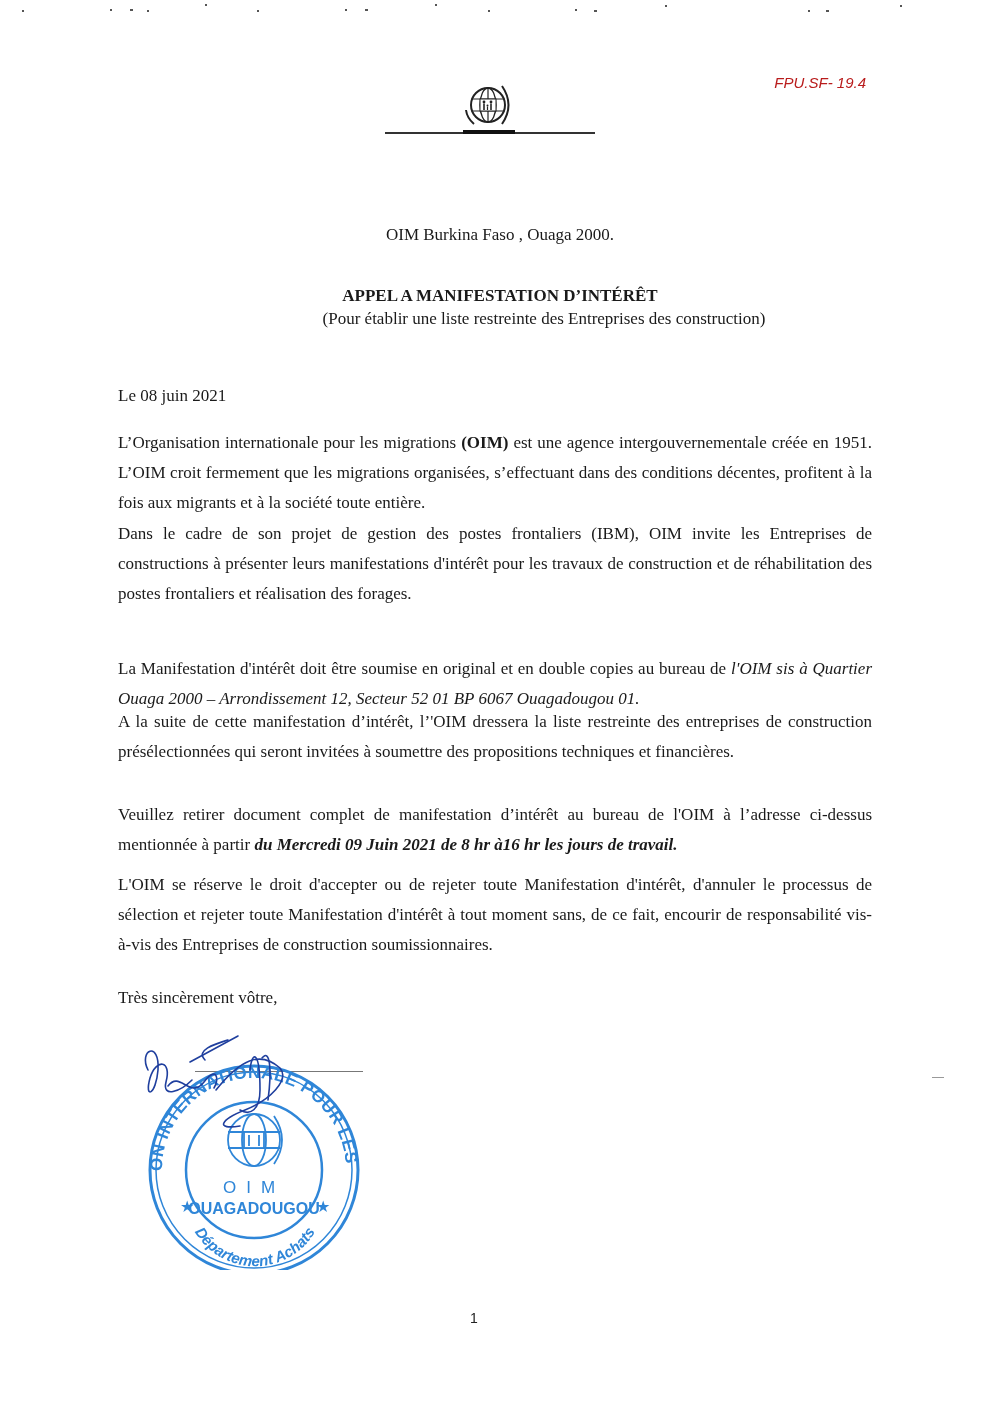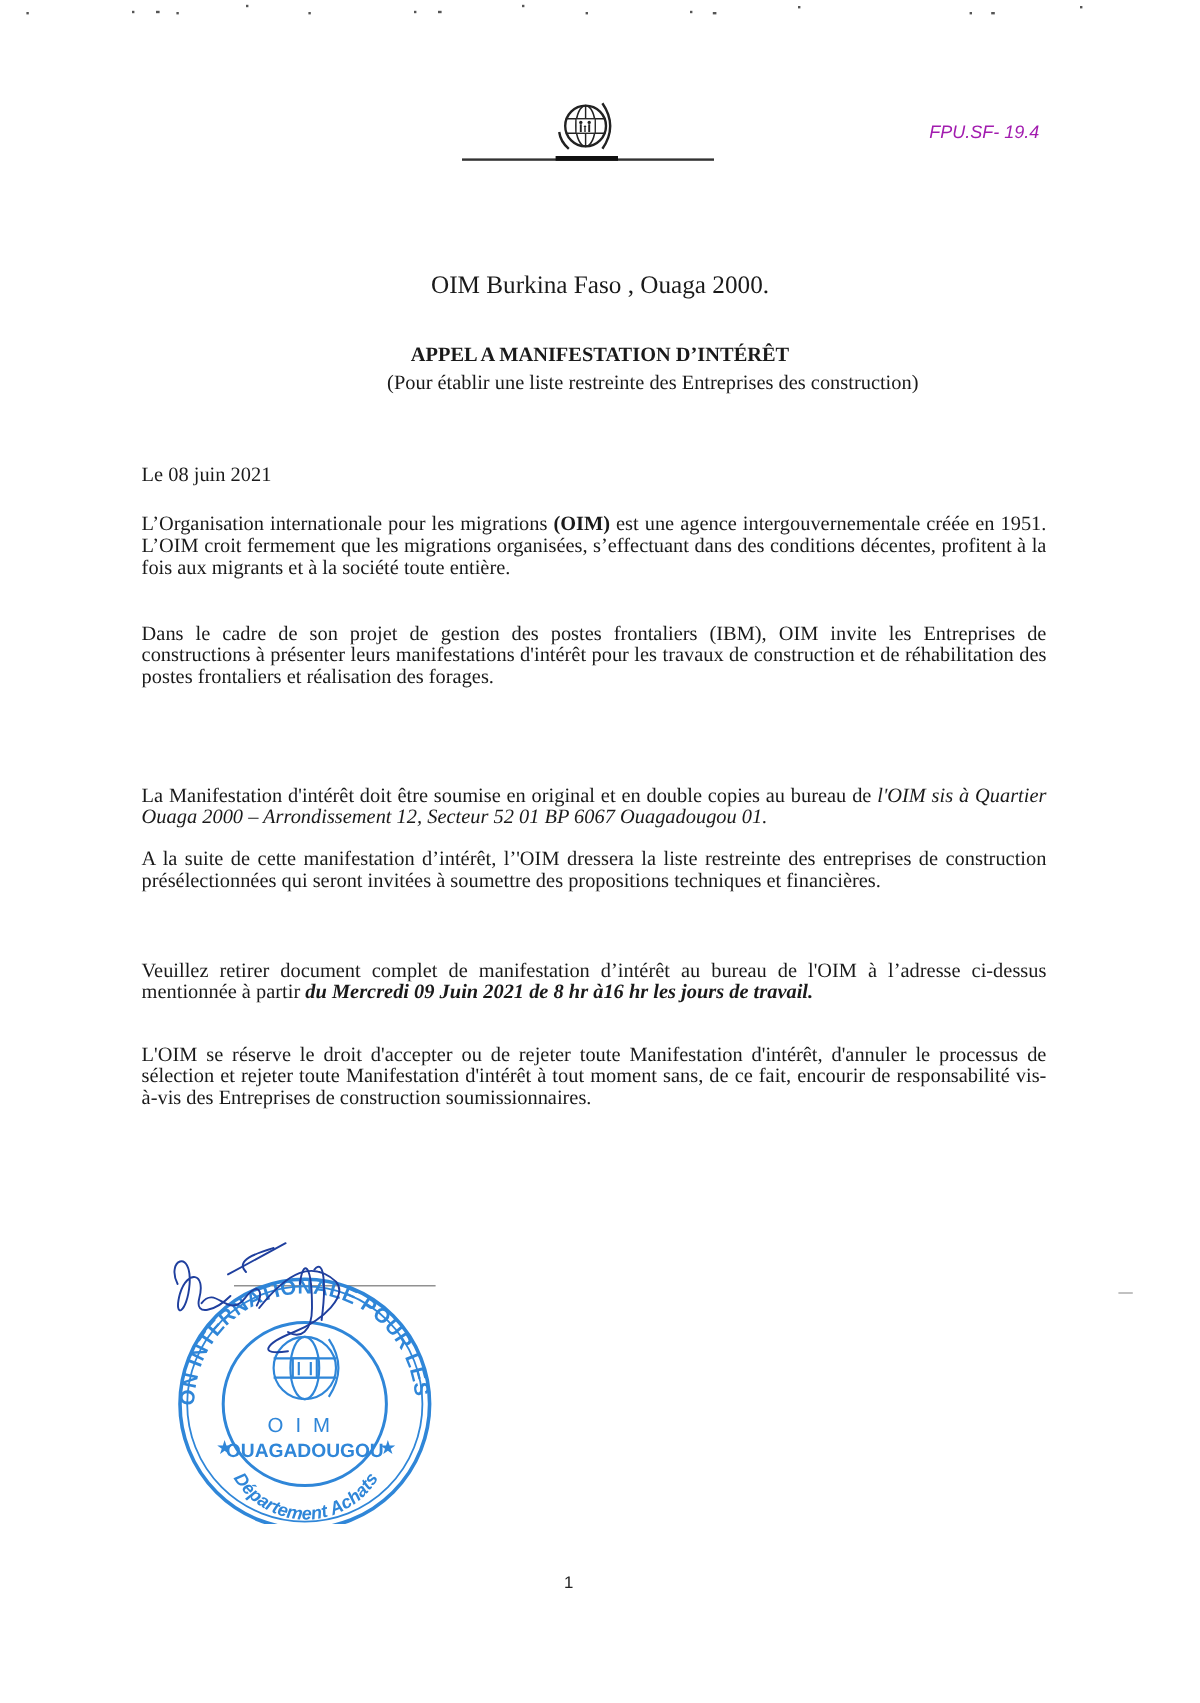--- a/index.html
+++ b/index.html
@@ -25,22 +25,21 @@
       width: 2px; height: 2px;
       background: #555;
     }
     .ref-code {
       position: absolute;
       top: 74px;
       right: 134px;
       font-family: "Liberation Sans", "DejaVu Sans", sans-serif;
       font-style: italic;
       font-size: 15px;
-      color: #a21caf;
-      margin-top: 28px;
+      color: #b91c1c;
     }
     .logo-block {
       position: absolute;
       left: 385px;
       top: 80px;
       width: 210px;
       text-align: center;
     }
     .logo-svg {
       display: block;
@@ -70,21 +69,21 @@
     }
     .logo-lines {
       margin-top: 3px;
     }
     .location {
       position: absolute;
       top: 225px;
       left: 0;
       width: 100%;
       text-align: center;
-      font-size: 21px;
+      font-size: 17px;
     }
     .title {
       position: absolute;
       top: 286px;
       left: 0;
       width: 100%;
       text-align: center;
       font-size: 17px;
       font-weight: bold;
     }
@@ -101,21 +100,21 @@
       position: absolute;
       top: 386px;
       left: 118px;
       font-size: 17px;
     }
     .body-text {
       position: absolute;
       left: 118px;
       width: 754px;
       font-size: 17px;
-      line-height: 18px;
+      line-height: 30px;
       text-align: justify;
     }
     .p1 { top: 428px; }
     .p2 { top: 519px; }
     .p3 { top: 613px; margin-top: 41px; }
     .p4 { top: 707px; }
     .p5 { top: 800px; }
     .p6 { top: 870px; }
     .italic { font-style: italic; }
     .bold-italic { font-weight: bold; font-style: italic; }
@@ -224,20 +223,21 @@
 
 <div class="body-text p4">A la suite de cette manifestation d’intérêt, l’'OIM dressera la liste restreinte des entreprises de construction présélectionnées qui seront invitées à soumettre des propositions techniques et financières.</div>
 
 <div class="body-text p5">
   <span>Veuillez retirer document complet de manifestation d’intérêt au bureau de l'OIM à l’adresse ci-dessus mentionnée à partir </span><span class="bold-italic">du Mercredi 09 Juin 2021 de 8 hr à16 hr les jours de travail.</span>
 </div>
 
 <div class="body-text p6">L'OIM se réserve le droit d'accepter ou de rejeter toute Manifestation d'intérêt, d'annuler le processus de sélection et rejeter toute Manifestation d'intérêt à tout moment sans, de ce fait, encourir de responsabilité vis-à-vis des Entreprises de construction soumissionnaires.</div>
 
 <div class="closing">
+  <div>Très sincèrement vôtre,</div>
 </div>
 
 <div class="sig-line"></div>
 
 <div class="stamp-area">
   <svg width="260" height="240" viewBox="0 0 260 240">
     <defs>
       <path id="ringTop" d="M 42 140 A 92 92 0 0 1 226 140"></path>
       <path id="ringBottom" d="M 66 178 A 70 70 0 0 0 204 178"></path>
     </defs>

